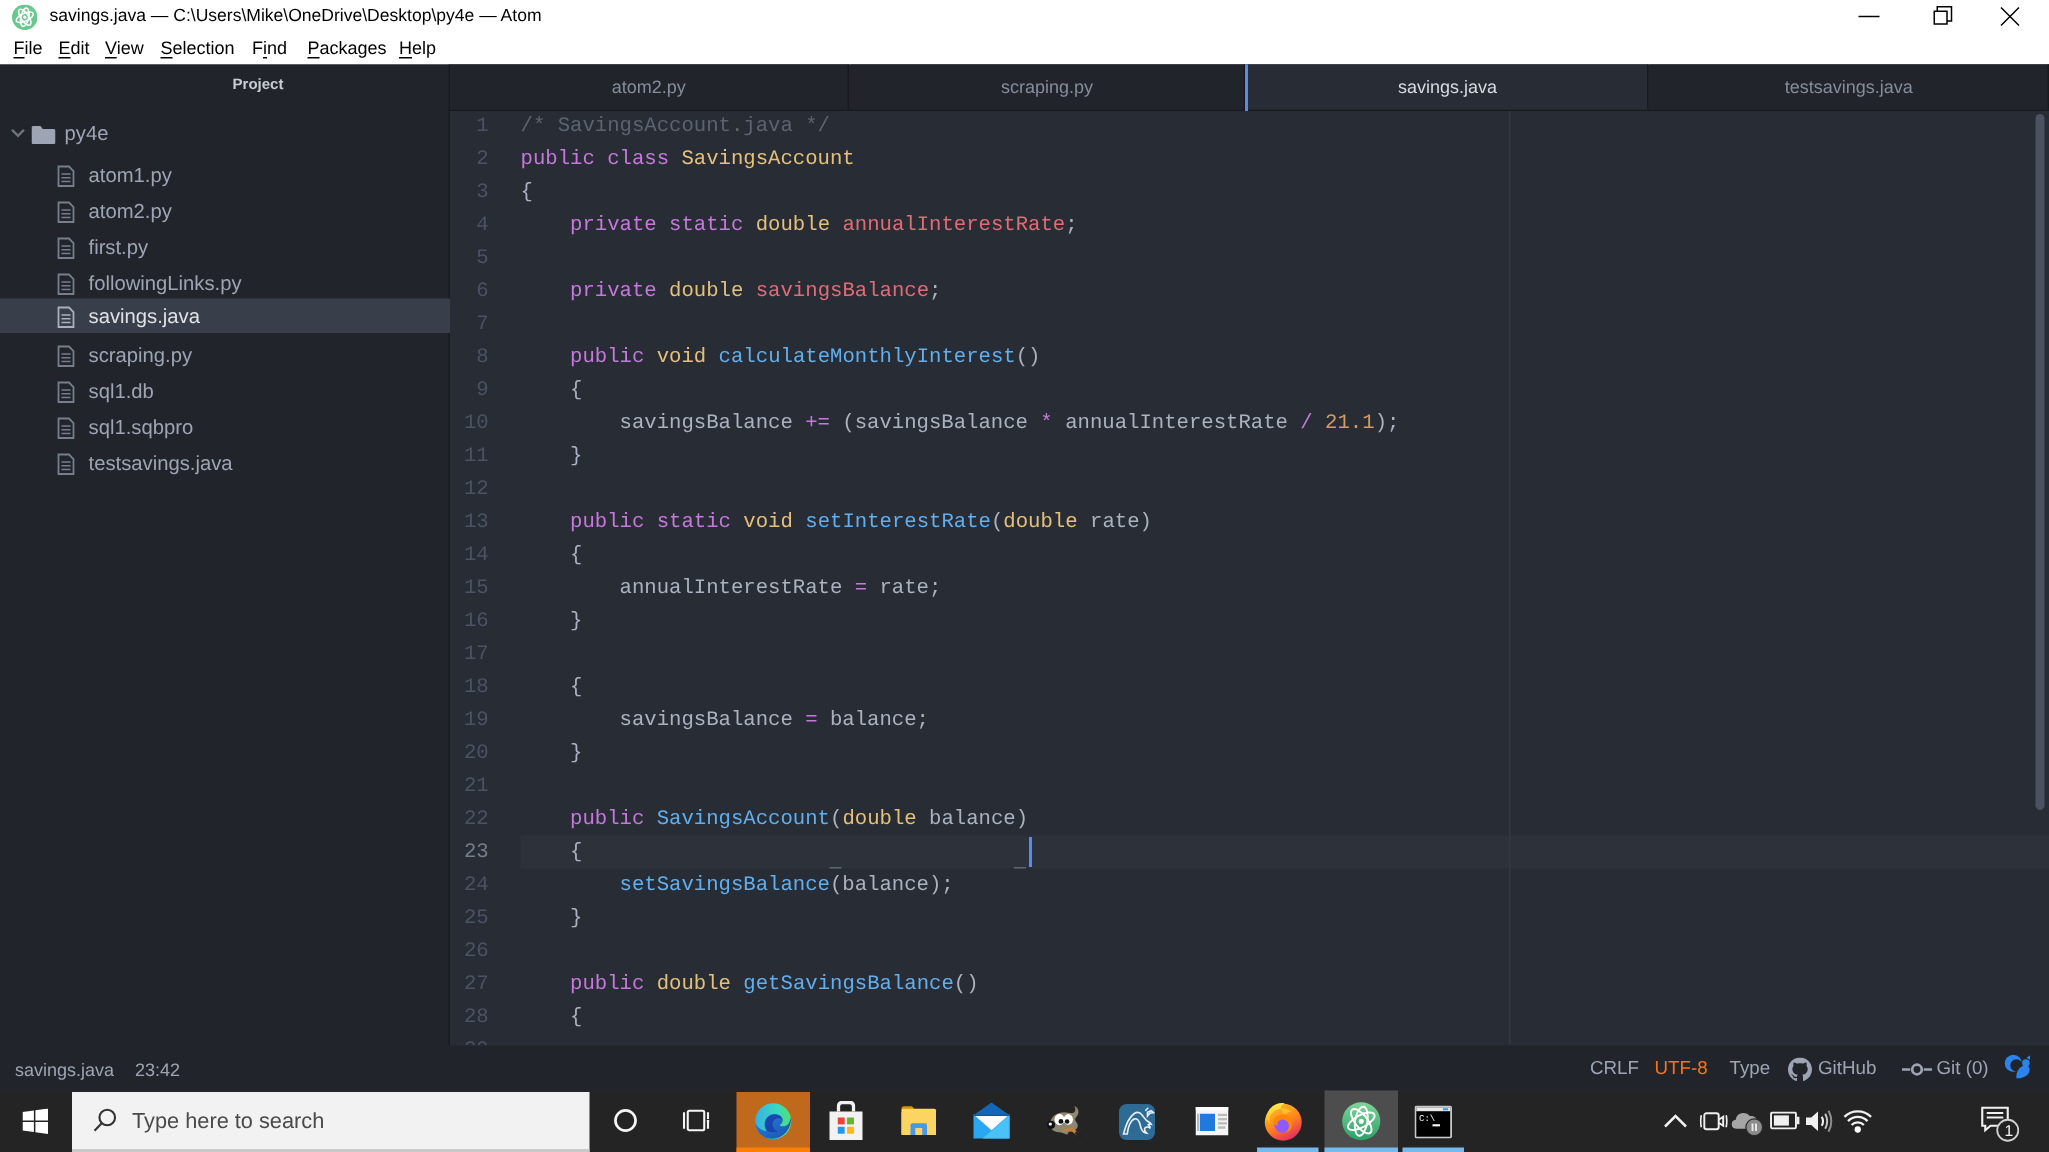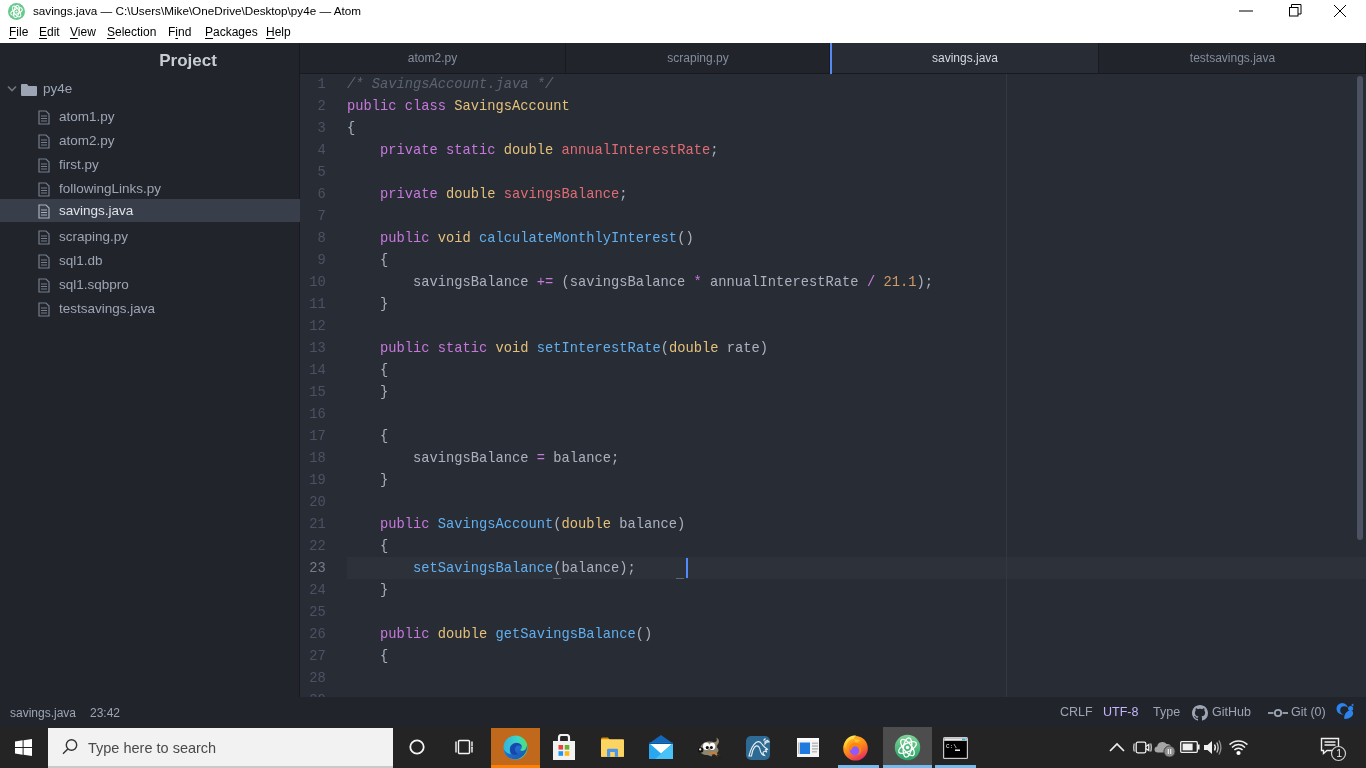--- a/index.html
+++ b/index.html
@@ -10,21 +10,21 @@
 
 #titlebar { left:0; top:0; width:1366px; height:22px; background:#ffffff; }
 #titletext { left:33px; top:4px; font-size:11.7px; color:#000; }
 #menubar { left:0; top:22px; width:1366px; height:21px; background:#ffffff; }
 .menuitem { position:absolute; top:25px; font-size:12px; color:#000; }
 .menuitem u { text-decoration:underline; text-underline-offset:2px; }
 .winbtn { position:absolute; top:0; color:#000; }
 
 
 #sidebar { left:0; top:43px; width:300px; height:654px; background:#21252b; border-right:1px solid #181a1f; }
-#projhdr { left:16px; top:51px; width:300px; text-align:center; font-size:17px; color:#c8ccd4; font-weight:bold;padding-left:44px; }
+#projhdr { left:0; top:51px; width:300px; text-align:center; font-size:10px; color:#c8ccd4; font-weight:bold;padding-left:44px; }
 .trow { position:absolute; left:0; width:300px; height:24px; font-size:13.5px; color:#9da5b4; }
 .trow .lbl { position:absolute; top:4px; }
 .sel { background:#383e4a; color:#dfe2e7; }
 .ficon { position:absolute; left:38px; top:5px; }
 .chev { position:absolute; }
 
 
 #tabstrip { left:300px; top:43px; width:1066px; height:31px; background:#21252b; border-bottom:1px solid #181a1f; }
 .tab { position:absolute; top:43px; height:30px; font-size:12px; color:#848d9c; text-align:center; line-height:30px; border-right:1px solid #181a1f; background:#21252b; }
 .tab.active { background:#282c34; color:#d7dae0; border-right:1px solid #181a1f; }
@@ -32,21 +32,21 @@
 
 
 #editor { left:301px; top:74px; width:1065px; height:623px; background:#282c34; overflow:hidden; }
 #cursorline { left:46px; top:483px; width:1019px; height:22px; background:#2c313a; }
 #wrapguide { left:705px; top:0; width:1px; height:623px; background:#323844; }
 #gutter { left:0; top:0px; width:23px; text-align:right; font-family:"Liberation Mono", monospace; font-size:13.75px; line-height:22px; color:#4b5263; white-space:pre; }
 #code { left:46px; top:0px; font-family:"Liberation Mono", monospace; font-size:13.75px; line-height:22px; color:#abb2bf; }
 #code div { height:22px; white-space:pre; }
 .k { color:#c678dd; } .t { color:#e5c07b; } .v { color:#e06c75; }
 .f { color:#61afef; } .n { color:#d19a66; } .o { color:#c678dd; }
-.c { color:#5c6370; font-style:italic; }
+.c { color:#5c6370; }
 #scrollthumb { left:1056px; top:2px; width:6px; height:464px; background:#4c5261; border-radius:3px; }
 .brkt { position:absolute; height:1px; background:#5e6875; width:8px; }
 #cursor { left:385px; top:484px; width:2px; height:20px; background:#528bff; }
 
 
 #statusbar { left:0; top:697px; width:1366px; height:30px; background:#21252b; font-size:12.5px; color:#9da5b4; }
 .sbitem { position:absolute; top:8px; }
 
 
 #taskbar { left:0; top:727px; width:1366px; height:41px; background:#242424; }
@@ -213,20 +213,21 @@
 <div></div>
 <div>    <span class="k">private</span> <span class="t">double</span> <span class="v">savingsBalance</span>;</div>
 <div></div>
 <div>    <span class="k">public</span> <span class="t">void</span> <span class="f">calculateMonthlyInterest</span>()</div>
 <div>    {</div>
 <div>        savingsBalance <span class="o">+=</span> (savingsBalance <span class="o">*</span> annualInterestRate <span class="o">/</span> <span class="n">21.1</span>);</div>
 <div>    }</div>
 <div></div>
 <div>    <span class="k">public</span> <span class="k">static</span> <span class="t">void</span> <span class="f">setInterestRate</span>(<span class="t">double</span> rate)</div>
 <div>    {</div>
+<div>        annualInterestRate <span class="o">=</span> rate;</div>
 <div>    }</div>
 <div></div>
 <div>    {</div>
 <div>        savingsBalance <span class="o">=</span> balance;</div>
 <div>    }</div>
 <div></div>
 <div>    <span class="k">public</span> <span class="f">SavingsAccount</span>(<span class="t">double</span> balance)</div>
 <div>    {</div>
 <div>        <span class="f">setSavingsBalance</span>(balance);</div>
 <div>    }</div>
@@ -238,21 +239,21 @@
   <div class="abs brkt" style="left:375px;top:504px"></div>
   <div class="abs" id="cursor"></div>
   <div class="abs" id="scrollthumb"></div>
 </div>
 
 <div class="abs" id="statusbar"></div>
 <div class="sbitem" style="left:10px;top:706px;position:absolute;color:#9da5b4;font-size:12px">savings.java</div>
 <div class="sbitem" style="left:90px;top:706px;position:absolute;color:#9da5b4;font-size:12px">23:42</div>
 <div id="sbright">
   <div class="abs" style="left:1060px;top:705px;font-size:12.5px;color:#9da5b4">CRLF</div>
-  <div class="abs" style="left:1103px;top:705px;font-size:12.5px;color:#c4b5fd">UTF-8</div>
+  <div class="abs" style="left:1103px;top:705px;font-size:12.5px;color:#f97316">UTF-8</div>
   <div class="abs" style="left:1153px;top:705px;font-size:12.5px;color:#9da5b4">Type</div>
   <svg class="abs" style="left:1192px;top:705px" width="16" height="16" viewBox="0 0 16 16">
       <path fill="#9da5b4" d="M8 0C3.58 0 0 3.58 0 8c0 3.54 2.29 6.53 5.47 7.59.4.07.55-.17.55-.38 0-.19-.01-.82-.01-1.49-2.01.37-2.53-.49-2.69-.94-.09-.23-.48-.94-.82-1.13-.28-.15-.68-.52-.01-.53.63-.01 1.08.58 1.23.82.72 1.21 1.87.87 2.33.66.07-.52.28-.87.51-1.07-1.78-.2-3.64-.89-3.64-3.95 0-.87.31-1.59.82-2.15-.08-.2-.36-1.02.08-2.12 0 0 .67-.21 2.2.82.64-.18 1.32-.27 2-.27.68 0 1.36.09 2 .27 1.53-1.04 2.2-.82 2.2-.82.44 1.1.16 1.92.08 2.12.51.56.82 1.27.82 2.15 0 3.07-1.87 3.75-3.65 3.95.29.25.54.73.54 1.48 0 1.07-.01 1.93-.01 2.2 0 .21.15.46.55.38A8.01 8.01 0 0016 8c0-4.42-3.58-8-8-8z"></path>
     </svg>
   <div class="abs" style="left:1212px;top:705px;font-size:12.5px;color:#9da5b4">GitHub</div>
   <svg class="abs" style="left:1268px;top:707px" width="20" height="12" viewBox="0 0 20 12">
       <g stroke="#9da5b4" stroke-width="1.8" fill="none">
         <line x1="0" y1="6" x2="5.5" y2="6"></line>
         <circle cx="10" cy="6" r="3.2"></circle>
         <line x1="14.5" y1="6" x2="20" y2="6"></line>

